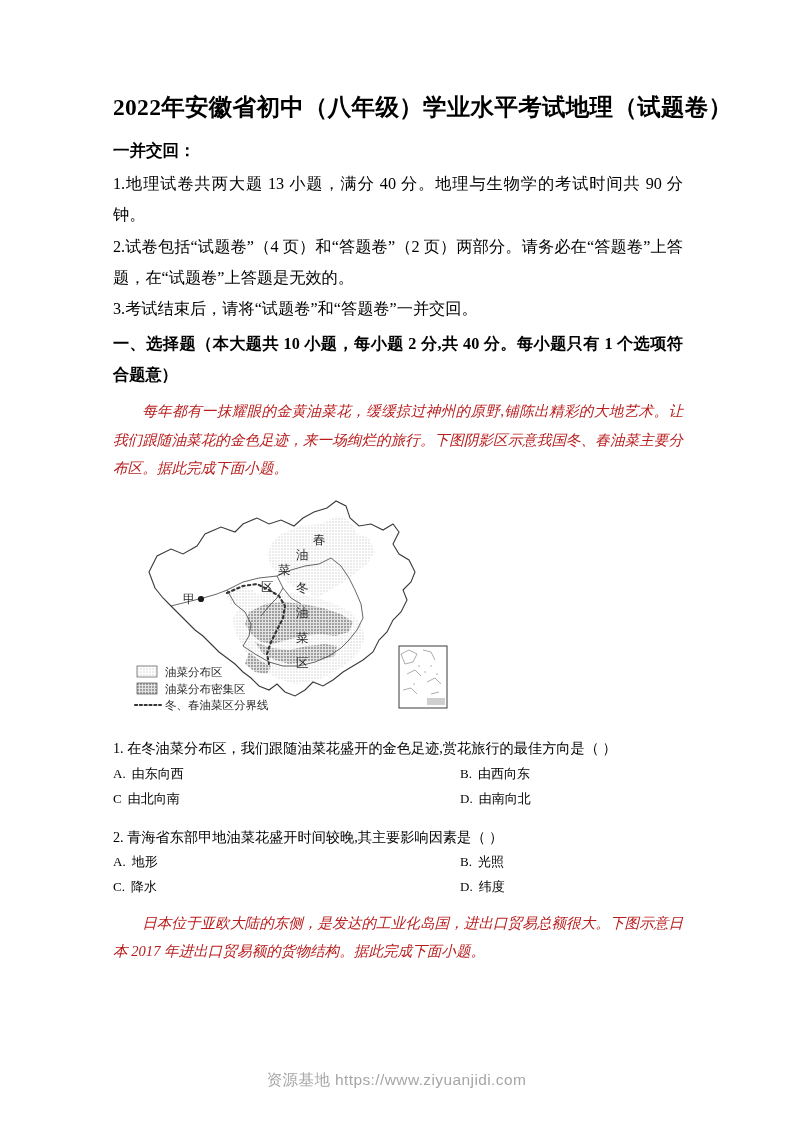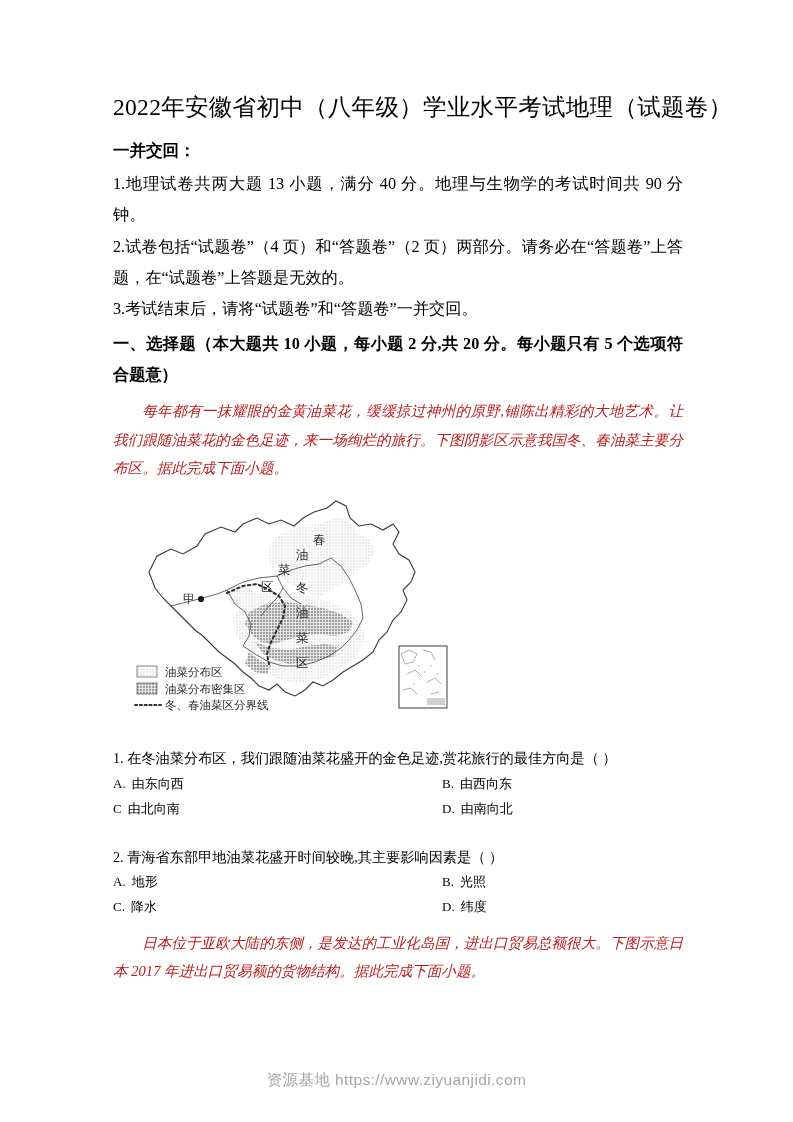--- a/index.html
+++ b/index.html
@@ -25,21 +25,21 @@
     position: absolute;
     left: 113px;
     top: 92px;
     width: 570px;
   }
 
   
   .doc-title {
     font-family: "Liberation Serif", "DejaVu Serif", serif;
     font-size: 23.5px;
-    font-weight: normal;
+    font-weight: bold;
     text-align: center;
     letter-spacing: 0.3px;
     line-height: 1.35;
     margin: 0 0 14px 0;
     white-space: nowrap;
   }
 
   
   .notice-head {
     font-size: 16.5px;
@@ -88,21 +88,21 @@
     position: absolute;
     left: 18px;
     top: 0;
     width: 330px;
     height: 228px;
   }
   .map-svg { display: block; }
 
   
   .question {
-    margin-top: 20px;
+    margin-top: 10px;
   }
   .q-stem {
     font-size: 14.2px;
     line-height: 1.7;
     margin: 0 0 4px 0;
   }
   .q-options {
     display: block;
   }
   .opt-row {
@@ -110,21 +110,21 @@
     position: relative;
     height: 25px;
     font-size: 13px;
   }
   .opt-a, .opt-b {
     position: absolute;
     top: 0;
     white-space: nowrap;
   }
   .opt-a { left: 0px; }
-  .opt-b { left: 329px; }
+  .opt-b { left: 347px; }
   .opt-letter { margin-right: 6px; }
 
   
   .watermark {
     position: absolute;
     left: 0;
     top: 1070px;
     width: 793px;
     text-align: center;
     font-family: "Liberation Sans", sans-serif;
@@ -150,21 +150,21 @@
 <div class="page">
   <div class="content">
 
     <h1 class="doc-title">2022年安徽省初中（八年级）学业水平考试地理（试题卷）</h1>
 
     <p class="notice-head">一并交回：</p>
     <p class="notice-line">1.地理试卷共两大题 13 小题，满分 40 分。地理与生物学的考试时间共 90 分钟。</p>
     <p class="notice-line">2.试卷包括“试题卷”（4 页）和“答题卷”（2 页）两部分。请务必在“答题卷”上答题，在“试题卷”上答题是无效的。</p>
     <p class="notice-line">3.考试结束后，请将“试题卷”和“答题卷”一并交回。</p>
 
-    <p class="section-head">一、选择题（本大题共 10 小题，每小题 2 分,共 20 分。每小题只有 5 个选项符合题意）</p>
+    <p class="section-head">一、选择题（本大题共 10 小题，每小题 2 分,共 40 分。每小题只有 1 个选项符合题意）</p>
 
     <p class="passage">每年都有一抹耀眼的金黄油菜花，缓缓掠过神州的原野,铺陈出精彩的大地艺术。让我们跟随油菜花的金色足迹，来一场绚烂的旅行。下图阴影区示意我国冬、春油菜主要分布区。据此完成下面小题。</p>
 
     <div class="figure-wrap">
       <div class="figure-inner">
         <svg class="map-svg" width="330" height="228" viewBox="0 0 330 228">
           <defs>
             <pattern id="lightDots" width="3" height="3" patternUnits="userSpaceOnUse">
               <rect width="3" height="3" fill="#ffffff"></rect>
               <circle cx="1" cy="1" r="0.72" fill="#cfcfcf"></circle>

